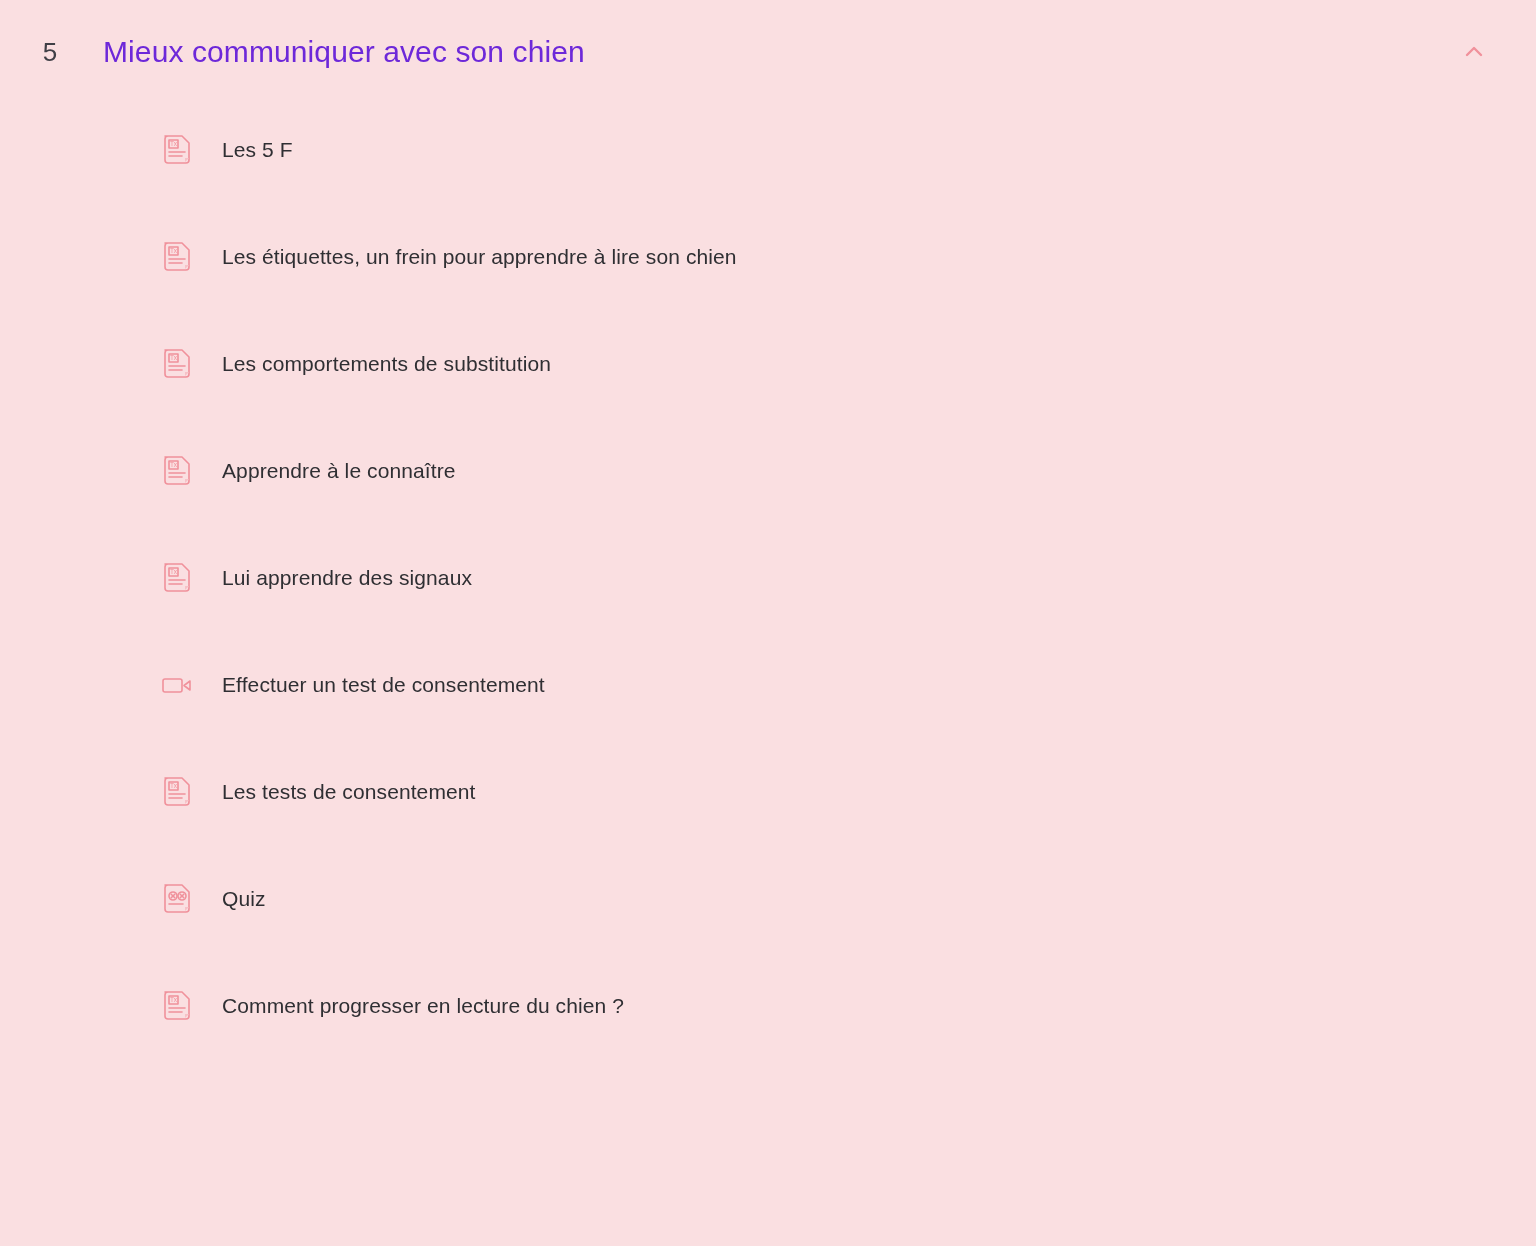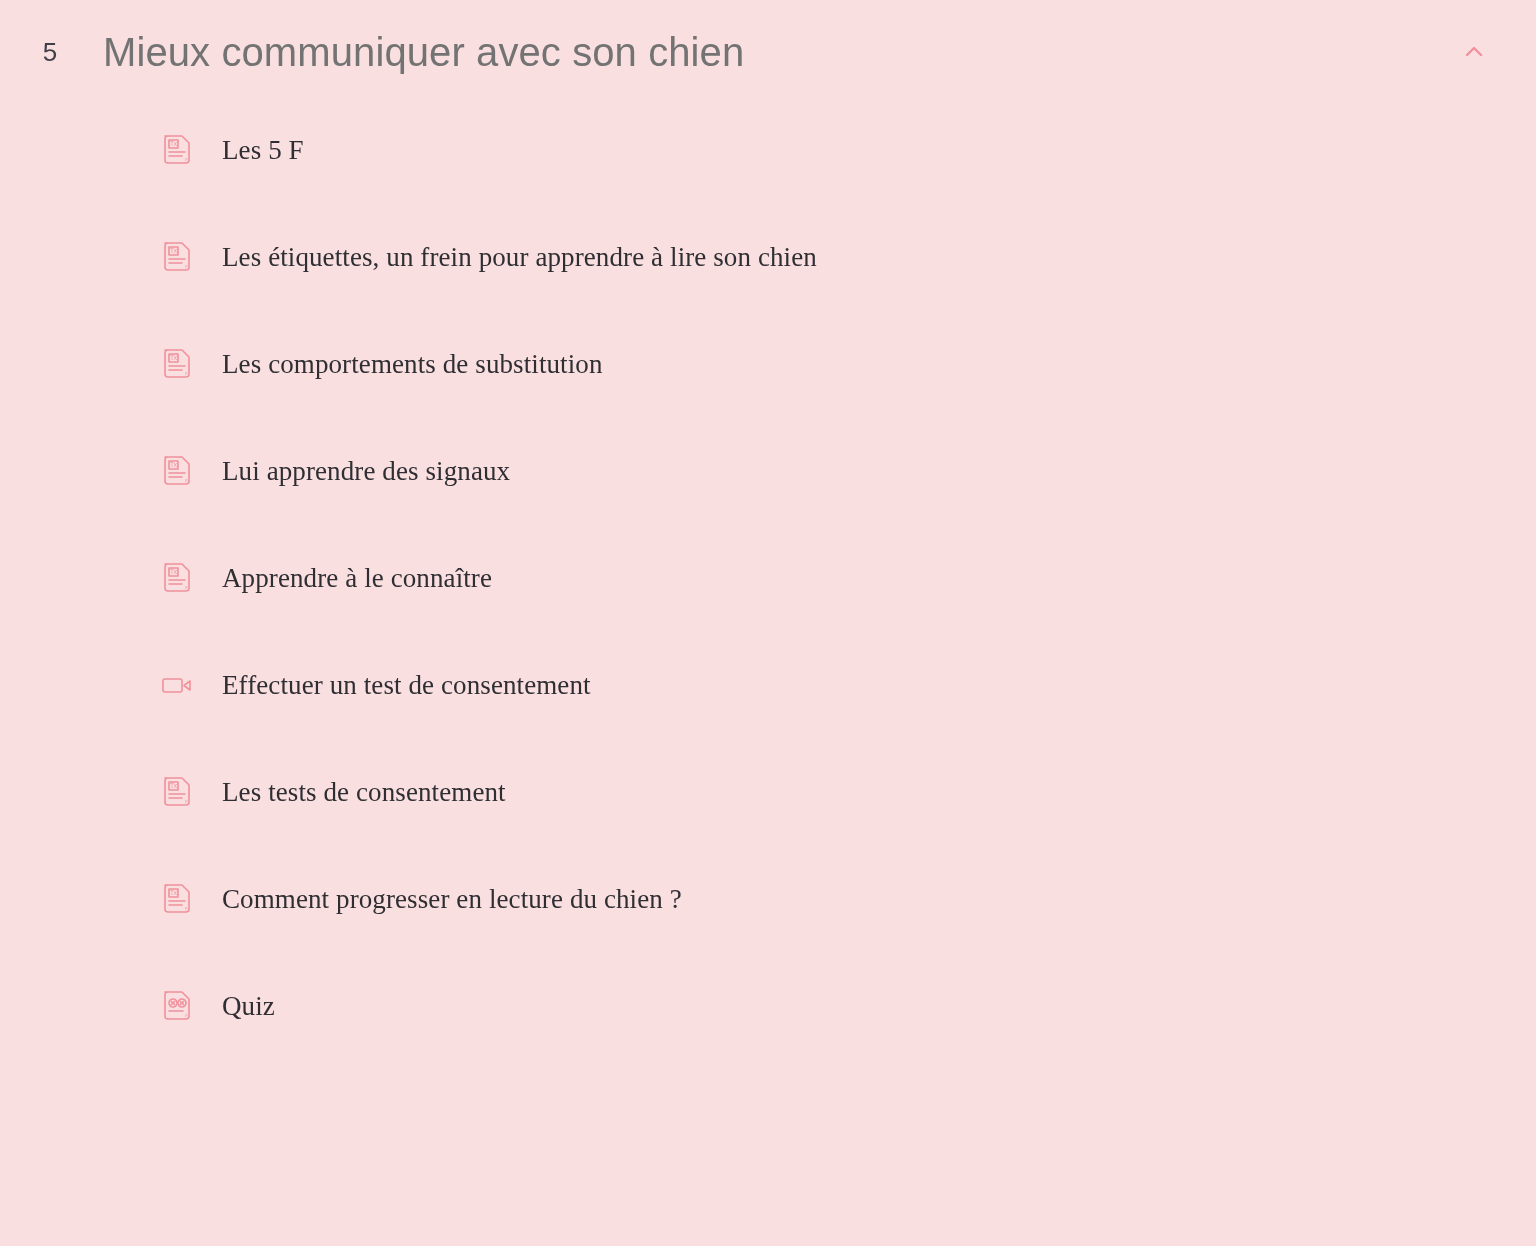--- a/index.html
+++ b/index.html
@@ -36,22 +36,22 @@
     flex: 0 0 100px;
     text-align: center;
     font-size: 26px;
     color: #3f3f46;
     line-height: 44px;
     font-weight: 400;
     letter-spacing: 0.2px;
   }
   .module-title {
     flex: 1 1 auto;
-    font-size: 40px;
-    color: #737373;
+    font-size: 30px;
+    color: #6d28d9;
     line-height: 44px;
     font-weight: 400;
     letter-spacing: 0.1px;
     padding-left: 3px;
   }
   .collapse-toggle {
     flex: 0 0 auto;
     width: 44px;
     height: 44px;
     display: flex;
@@ -85,27 +85,26 @@
     height: 34px;
     display: flex;
     align-items: center;
     justify-content: center;
     margin-right: 28px;
   }
   .lesson-icon svg {
     display: block;
   }
   .lesson-label {
-    font-size: 27px;
+    font-size: 21px;
     color: #2f2f33;
     line-height: 34px;
     font-weight: 400;
     letter-spacing: 0.1px;
     white-space: nowrap;
-    font-family: Liberation Serif, serif;
   }
 </style>
 </head>
 <body>
 
 <div class="module">
 
   <div class="module-header">
     <div class="module-number">5</div>
     <div class="module-title">Mieux communiquer avec son chien</div>
@@ -164,35 +163,35 @@
       <span class="lesson-icon">
         <svg width="30" height="32" viewBox="0 0 30 32" fill="none" stroke="#f0919b" stroke-width="1.6" stroke-linecap="round" stroke-linejoin="round">
           <path d="M3 2h17l7 7v17a3 3 0 0 1-3 3H6a3 3 0 0 1-3-3V5a3 3 0 0 1 3-3z"></path>
           <path d="M23 28l4-4h-4z" fill="#f6c2c7" stroke="none"></path>
           <rect x="7" y="6" width="9" height="8"></rect>
           <text x="11.5" y="12.3" font-size="6.5" fill="#f0919b" stroke="none" text-anchor="middle" font-family="Liberation Sans, sans-serif">Tx</text>
           <line x1="7" y1="18" x2="23" y2="18"></line>
           <line x1="7" y1="22" x2="20" y2="22"></line>
         </svg>
       </span>
+      <span class="lesson-label">Apprendre à le connaître</span>
+    </li>
+
+    <li class="lesson-item">
+      <span class="lesson-icon">
+        <svg width="30" height="32" viewBox="0 0 30 32" fill="none" stroke="#f0919b" stroke-width="1.6" stroke-linecap="round" stroke-linejoin="round">
+          <path d="M3 2h17l7 7v17a3 3 0 0 1-3 3H6a3 3 0 0 1-3-3V5a3 3 0 0 1 3-3z"></path>
+          <path d="M23 28l4-4h-4z" fill="#f6c2c7" stroke="none"></path>
+          <rect x="7" y="6" width="9" height="8"></rect>
+          <text x="11.5" y="12.3" font-size="6.5" fill="#f0919b" stroke="none" text-anchor="middle" font-family="Liberation Sans, sans-serif">Tx</text>
+          <line x1="7" y1="18" x2="23" y2="18"></line>
+          <line x1="7" y1="22" x2="20" y2="22"></line>
+        </svg>
+      </span>
       <span class="lesson-label">Lui apprendre des signaux</span>
-    </li>
-
-    <li class="lesson-item">
-      <span class="lesson-icon">
-        <svg width="30" height="32" viewBox="0 0 30 32" fill="none" stroke="#f0919b" stroke-width="1.6" stroke-linecap="round" stroke-linejoin="round">
-          <path d="M3 2h17l7 7v17a3 3 0 0 1-3 3H6a3 3 0 0 1-3-3V5a3 3 0 0 1 3-3z"></path>
-          <path d="M23 28l4-4h-4z" fill="#f6c2c7" stroke="none"></path>
-          <rect x="7" y="6" width="9" height="8"></rect>
-          <text x="11.5" y="12.3" font-size="6.5" fill="#f0919b" stroke="none" text-anchor="middle" font-family="Liberation Sans, sans-serif">Tx</text>
-          <line x1="7" y1="18" x2="23" y2="18"></line>
-          <line x1="7" y1="22" x2="20" y2="22"></line>
-        </svg>
-      </span>
-      <span class="lesson-label">Apprendre à le connaître</span>
     </li>
 
     <li class="lesson-item">
       <span class="lesson-icon">
         <svg width="32" height="22" viewBox="0 0 32 22" fill="none" stroke="#f0919b" stroke-width="1.6" stroke-linecap="round" stroke-linejoin="round">
           <rect x="2" y="5" width="19" height="13" rx="2"></rect>
           <path d="M23 11.5l6-4.5v9l-6-4.5z"></path>
         </svg>
       </span>
       <span class="lesson-label">Effectuer un test de consentement</span>
@@ -205,46 +204,46 @@
           <path d="M23 28l4-4h-4z" fill="#f6c2c7" stroke="none"></path>
           <rect x="7" y="6" width="9" height="8"></rect>
           <text x="11.5" y="12.3" font-size="6.5" fill="#f0919b" stroke="none" text-anchor="middle" font-family="Liberation Sans, sans-serif">Tx</text>
           <line x1="7" y1="18" x2="23" y2="18"></line>
           <line x1="7" y1="22" x2="20" y2="22"></line>
         </svg>
       </span>
       <span class="lesson-label">Les tests de consentement</span>
     </li>
 
-
-    <li class="lesson-item">
-      <span class="lesson-icon">
-        <svg width="30" height="32" viewBox="0 0 30 32" fill="none" stroke="#f0919b" stroke-width="1.6" stroke-linecap="round" stroke-linejoin="round">
-          <path d="M3 2h17l7 7v17a3 3 0 0 1-3 3H6a3 3 0 0 1-3-3V5a3 3 0 0 1 3-3z"></path>
-          <path d="M23 28l4-4h-4z" fill="#f6c2c7" stroke="none"></path>
-          <rect x="7" y="6" width="9" height="8"></rect>
-          <text x="11.5" y="12.3" font-size="6.5" fill="#f0919b" stroke="none" text-anchor="middle" font-family="Liberation Sans, sans-serif">Tx</text>
-          <line x1="7" y1="18" x2="23" y2="18"></line>
-          <line x1="7" y1="22" x2="20" y2="22"></line>
-        </svg>
-      </span>
-      <span class="lesson-label">Comment progresser en lecture du chien ?</span>
-    </li>
 
     <li class="lesson-item">
       <span class="lesson-icon">
         <svg width="30" height="32" viewBox="0 0 30 32" fill="none" stroke="#f0919b" stroke-width="1.6" stroke-linecap="round" stroke-linejoin="round">
           <path d="M3 2h17l7 7v17a3 3 0 0 1-3 3H6a3 3 0 0 1-3-3V5a3 3 0 0 1 3-3z"></path>
           <path d="M23 28l4-4h-4z" fill="#f6c2c7" stroke="none"></path>
           <circle cx="11" cy="13" r="4"></circle>
           <circle cx="20" cy="13" r="4"></circle>
           <line x1="9.2" y1="11.2" x2="12.8" y2="14.8"></line>
           <line x1="12.8" y1="11.2" x2="9.2" y2="14.8"></line>
           <line x1="18.2" y1="11.2" x2="21.8" y2="14.8"></line>
           <line x1="21.8" y1="11.2" x2="18.2" y2="14.8"></line>
           <line x1="7" y1="21" x2="21" y2="21"></line>
         </svg>
       </span>
       <span class="lesson-label">Quiz</span>
     </li>
 
+    <li class="lesson-item">
+      <span class="lesson-icon">
+        <svg width="30" height="32" viewBox="0 0 30 32" fill="none" stroke="#f0919b" stroke-width="1.6" stroke-linecap="round" stroke-linejoin="round">
+          <path d="M3 2h17l7 7v17a3 3 0 0 1-3 3H6a3 3 0 0 1-3-3V5a3 3 0 0 1 3-3z"></path>
+          <path d="M23 28l4-4h-4z" fill="#f6c2c7" stroke="none"></path>
+          <rect x="7" y="6" width="9" height="8"></rect>
+          <text x="11.5" y="12.3" font-size="6.5" fill="#f0919b" stroke="none" text-anchor="middle" font-family="Liberation Sans, sans-serif">Tx</text>
+          <line x1="7" y1="18" x2="23" y2="18"></line>
+          <line x1="7" y1="22" x2="20" y2="22"></line>
+        </svg>
+      </span>
+      <span class="lesson-label">Comment progresser en lecture du chien ?</span>
+    </li>
+
   </ul>
 </div>
 
 </body></html>

